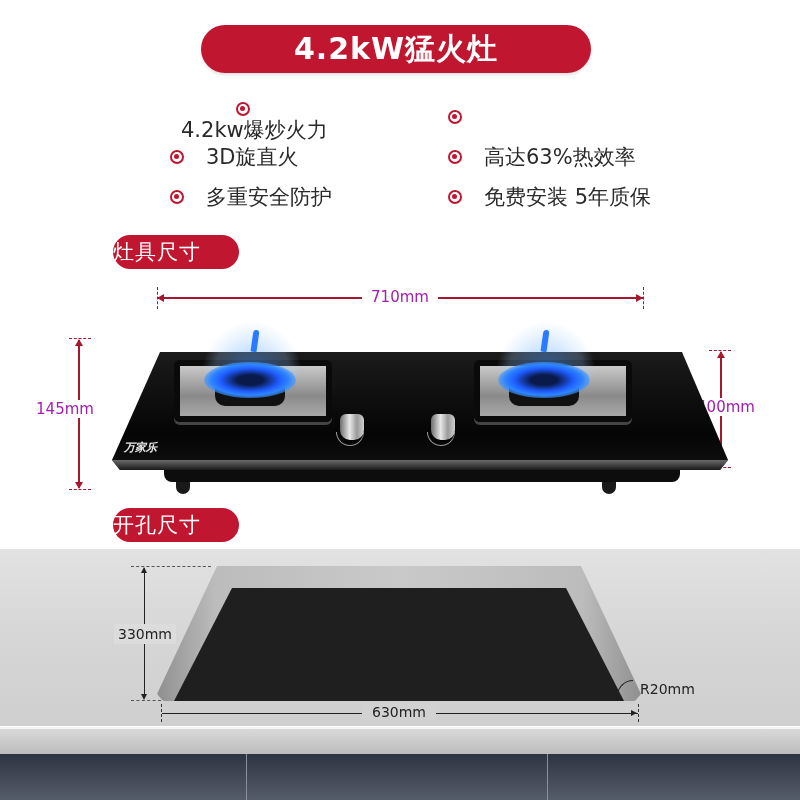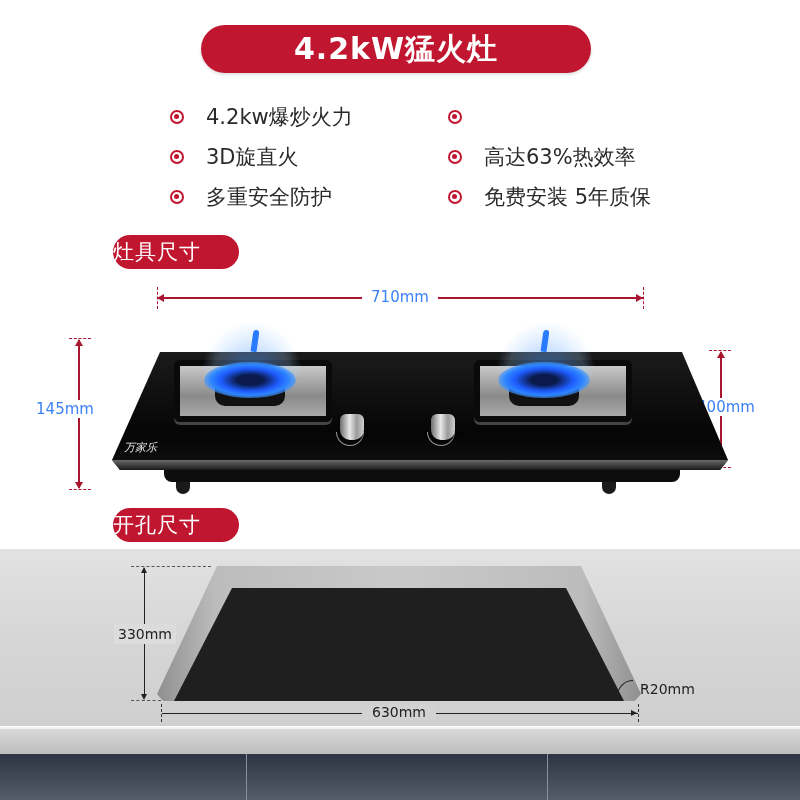--- a/index.html
+++ b/index.html
@@ -27,21 +27,21 @@
     content: ""; position: absolute; left: 2px; top: 2px; width: 5px; height: 5px;
     border-radius: 50%; background: #c0162f;
   }
 
   .section-badge {
     position: absolute; height: 34px; width: 126px; border-radius: 17px;
     background: #c0162f; color: #fff; font-size: 21px;
     display: flex; align-items: center; letter-spacing: 1px;
   }
 
-  .dim-label { position: absolute; font-size: 15px; color: #3b82f6; background: #fff; padding: 0 4px; }
+  .dim-label { position: absolute; font-size: 15px; color: #a21caf; background: #fff; padding: 0 4px; }
   .dim-label.dark { color: #222; background: transparent; }
 
   
   .stove { position: absolute; left: 112px; top: 352px; width: 616px; height: 150px; }
   .glass {
     position: absolute; left: 0; top: 0; width: 616px; height: 118px;
     background: linear-gradient(180deg, #1b1b1b 0%, #050505 70%, #111 100%);
     clip-path: polygon(48px 0, 570px 0, 616px 108px, 608px 118px, 8px 118px, 0 108px);
   }
   .glass-edge {
@@ -78,21 +78,21 @@
   .knob {
     position: absolute; width: 24px; height: 26px; border-radius: 6px 6px 10px 10px;
     background: linear-gradient(90deg, #6d6d6d, #e8e8e8 40%, #9a9a9a 70%, #cfcfcf);
     box-shadow: 0 2px 2px rgba(0,0,0,0.6);
   }
   .knob-ring {
     position: absolute; width: 28px; height: 14px; border: 1px solid #999; border-top: none;
     border-radius: 0 0 14px 14px;
   }
   .brand {
-    position: absolute; left: 12px; top: 88px; color: #e9e9e9; font-size: 11px; font-style: italic; font-weight: normal;
+    position: absolute; left: 12px; top: 88px; color: #e9e9e9; font-size: 11px; font-style: italic; font-weight: bold;
   }
 
   
   .counter {
     position: absolute; left: 0; top: 549px; width: 800px; height: 177px;
     background: linear-gradient(180deg, #e2e2e2 0%, #d6d6d6 50%, #cfcfcf 100%);
   }
   .counter-front {
     position: absolute; left: 0; top: 727px; width: 800px; height: 27px;
     border-top: 2px solid #f4f4f4;
@@ -125,21 +125,21 @@
   .arrow { position: absolute; width: 0; height: 0; }
 </style>
 </head>
 <body>
 
 <div class="title-badge">
   <span>4.2kW猛火灶</span>
 </div>
 
 <div class="features">
-  <div class="feature" style="left:0;top:2px;">
+  <div class="feature" style="left:11px;top:2px;flex-direction:column;">
     <span class="bullet"></span>
     <span>4.2kw爆炒火力</span>
   </div>
   <div class="feature" style="left:278px;top:2px;">
     <span class="bullet"></span>
   </div>
   <div class="feature" style="left:0;top:42px;">
     <span class="bullet"></span>
     <span>3D旋直火</span>
   </div>

